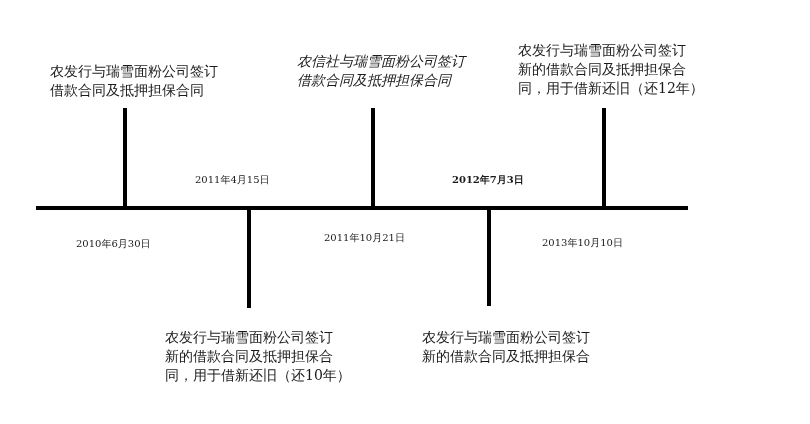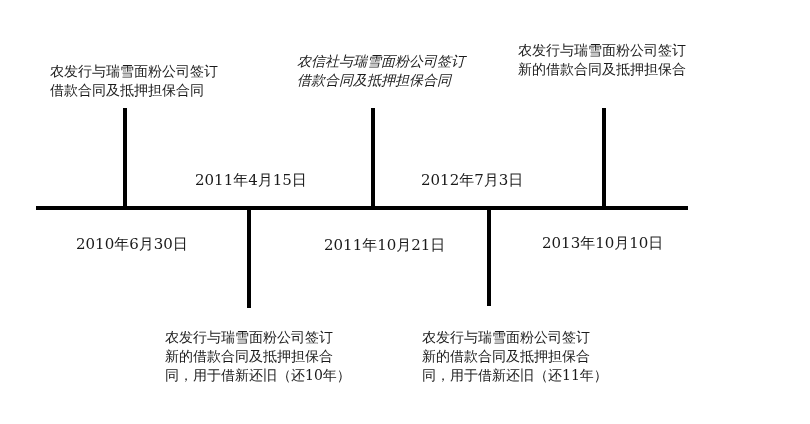--- a/index.html
+++ b/index.html
@@ -1,20 +1,20 @@
 <!DOCTYPE html>
 <html><head>
 <meta charset="utf-8">
 <style>
   html, body { margin:0; padding:0; background:#ffffff; }
   body { width:810px; height:424px; position:relative; overflow:hidden;
          font-family:"DejaVu Serif", "Liberation Serif", serif; color:#1a1a1a; }
   .line { position:absolute; background:#000; }
   .txt { position:absolute; font-size:14px; line-height:19px; white-space:nowrap; }
-  .date { position:absolute; font-size:15px; line-height:16px; white-space:nowrap; }
+  .date { position:absolute; font-size:10px; line-height:16px; white-space:nowrap; }
 </style>
 </head>
 <body>
 
 <div class="line" style="left:36px; top:206px; width:652px; height:4px;"></div>
 
 <div class="line" style="left:123px; top:108px; width:4px; height:100px;"></div>
 <div class="line" style="left:371px; top:108px; width:4px; height:100px;"></div>
 <div class="line" style="left:602px; top:108px; width:4px; height:100px;"></div>
 
@@ -25,33 +25,33 @@
   <div>农发行与瑞雪面粉公司签订</div>
   <div>借款合同及抵押担保合同</div>
 </div>
 <div class="txt" style="left:297px; top:52px;font-style:italic;">
   <div>农信社与瑞雪面粉公司签订</div>
   <div>借款合同及抵押担保合同</div>
 </div>
 <div class="txt" style="left:518px; top:41px;">
   <div>农发行与瑞雪面粉公司签订</div>
   <div>新的借款合同及抵押担保合</div>
+  <div>同，用于借新还旧（还12年）</div>
 </div>
 
 <div class="txt" style="left:165px; top:328px;">
   <div>农发行与瑞雪面粉公司签订</div>
   <div>新的借款合同及抵押担保合</div>
   <div>同，用于借新还旧（还10年）</div>
 </div>
 <div class="txt" style="left:422px; top:328px;">
   <div>农发行与瑞雪面粉公司签订</div>
   <div>新的借款合同及抵押担保合</div>
-  <div>同，用于借新还旧（还11年）</div>
 </div>
 
 <div class="date" style="left:76px; top:236px;">2010年6月30日</div>
 <div class="date" style="left:195px; top:172px;">2011年4月15日</div>
-<div class="date" style="left:324px; top:237px;">2011年10月21日</div>
-<div class="date" style="left:421px; top:172px;">2012年7月3日</div>
+<div class="date" style="left:324px; top:230px;">2011年10月21日</div>
+<div class="date" style="left:452px; top:172px;font-weight:bold;">2012年7月3日</div>
 <div class="date" style="left:542px; top:235px;">2013年10月10日</div>
 
 <div class="txt" style="left:708px; top:188px;">
 </div>
 
 </body></html>

